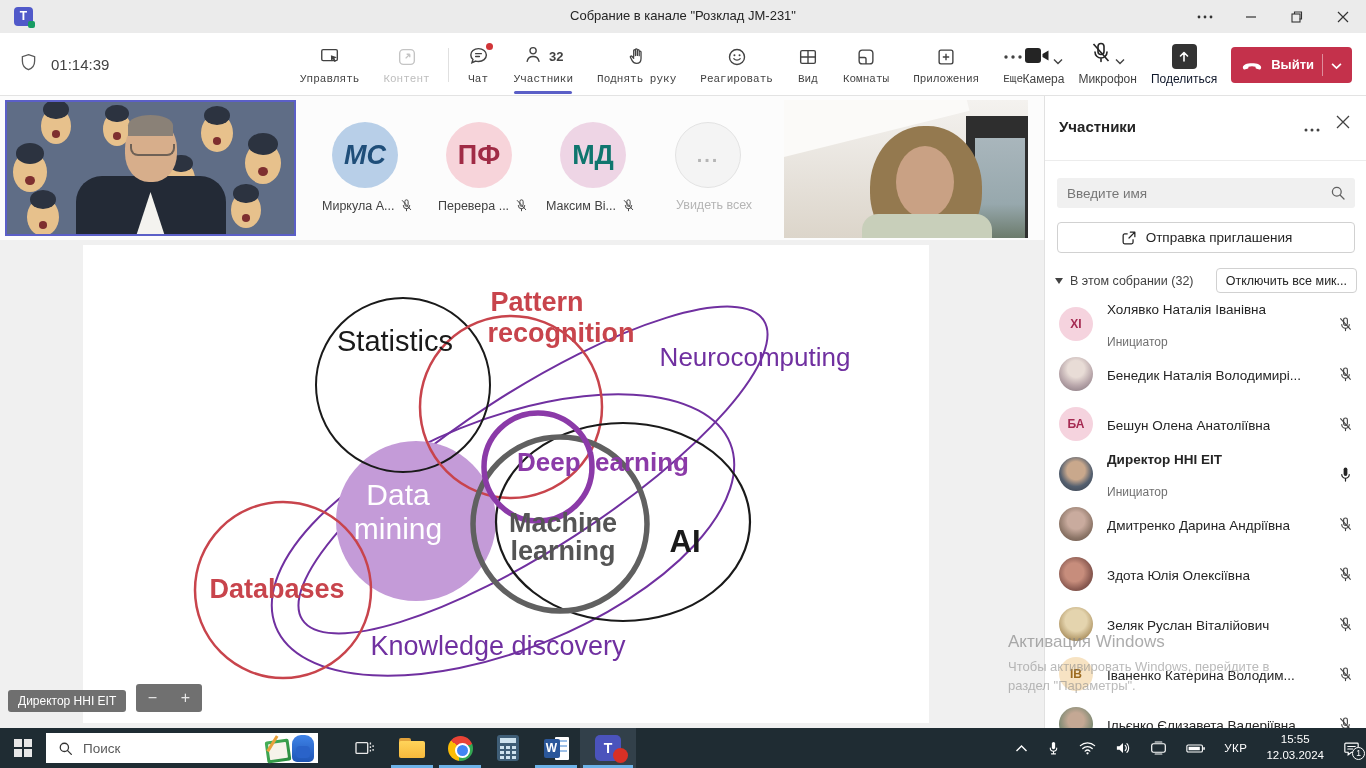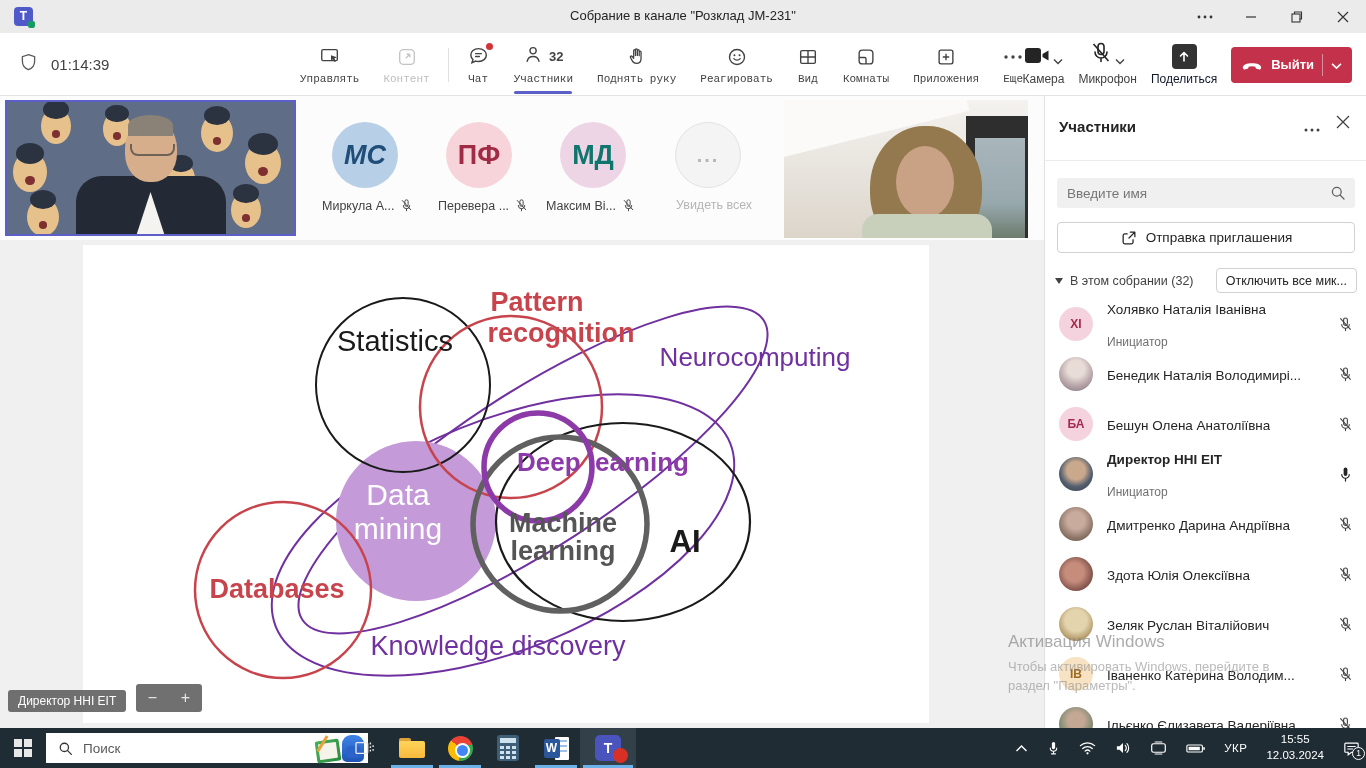--- a/index.html
+++ b/index.html
@@ -101,21 +101,21 @@
   .ph6{background:radial-gradient(circle at 50% 40%,#c4a894 0 30%,#7e8a74 65%,#55624f 100%);}
   
   .watermark{position:absolute;left:1008px;top:632px;z-index:30;pointer-events:none;}
   .wm1{font-size:17px;color:rgba(128,128,128,.65);}
   .wm2{font-size:13px;color:rgba(140,140,140,.6);margin-top:6px;line-height:1.45;}
   
   .taskbar{position:absolute;left:0;top:728px;width:1366px;height:40px;background:#1f2c33;z-index:40;}
   .start{position:absolute;left:0;top:0;width:46px;height:40px;display:flex;align-items:center;justify-content:center;cursor:pointer;}
   .winlogo{display:grid;grid-template-columns:8px 8px;grid-template-rows:8px 8px;gap:1.5px;}
   .winlogo span{background:#e8e8e8;}
-  .tsearch{position:absolute;left:46px;top:5px;width:322px;height:30px;background:#fff;display:flex;align-items:center;cursor:text;}
+  .tsearch{position:absolute;left:46px;top:5px;width:272px;height:30px;background:#fff;display:flex;align-items:center;cursor:text;}
   .tsearch .ph{font-size:13.5px;color:#5a5a5a;margin-left:10px;}
   .edu{position:absolute;right:4px;bottom:1px;display:flex;align-items:flex-end;}
   .book{width:24px;height:22px;background:linear-gradient(135deg,#47b25a,#2a8a3e);border-radius:2px;transform:rotate(-8deg);position:relative;}
   .book::before{content:"";position:absolute;left:3px;top:3px;width:18px;height:16px;background:#f6f3ea;border-radius:1px;}
   .book::after{content:"";position:absolute;left:6px;top:-6px;width:3px;height:18px;background:#e8a03a;transform:rotate(40deg);}
   .bag{width:22px;height:27px;background:linear-gradient(180deg,#3f83e8,#1f55b5);border-radius:9px 9px 5px 5px;margin-left:2px;position:relative;}
   .bag::before{content:"";position:absolute;left:4px;top:11px;width:14px;height:12px;background:#2a63c9;border-radius:4px;}
   .taskview{position:absolute;left:345px;top:0;width:40px;height:40px;display:flex;align-items:center;justify-content:center;cursor:pointer;}
   .appcell{position:absolute;top:0;width:48px;height:40px;display:flex;align-items:center;justify-content:center;cursor:pointer;}
   .appcell.open::after{content:"";position:absolute;bottom:0;left:3px;right:3px;height:3px;background:#6cb2e8;}

